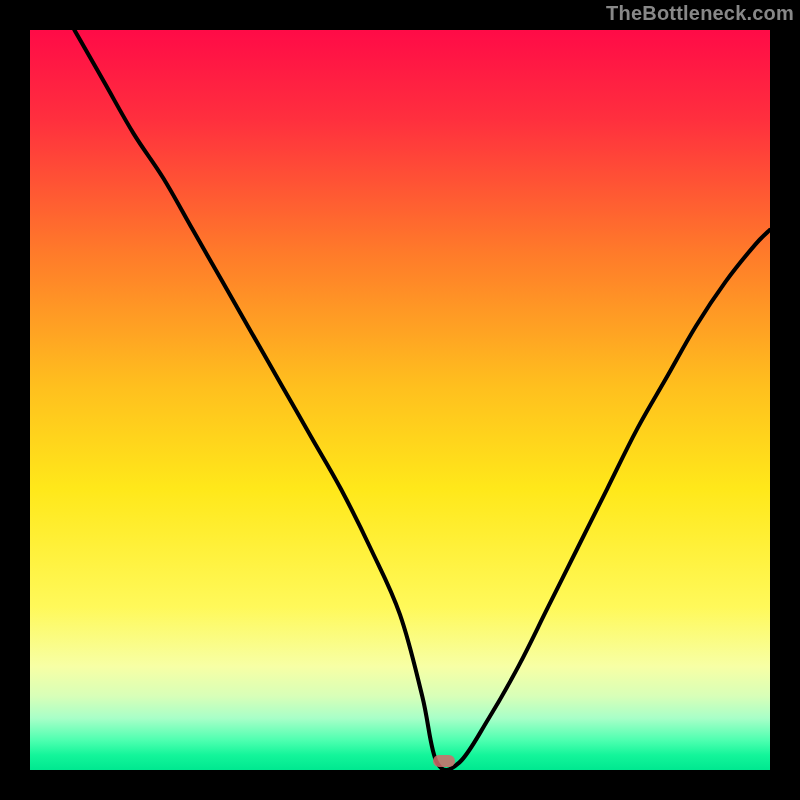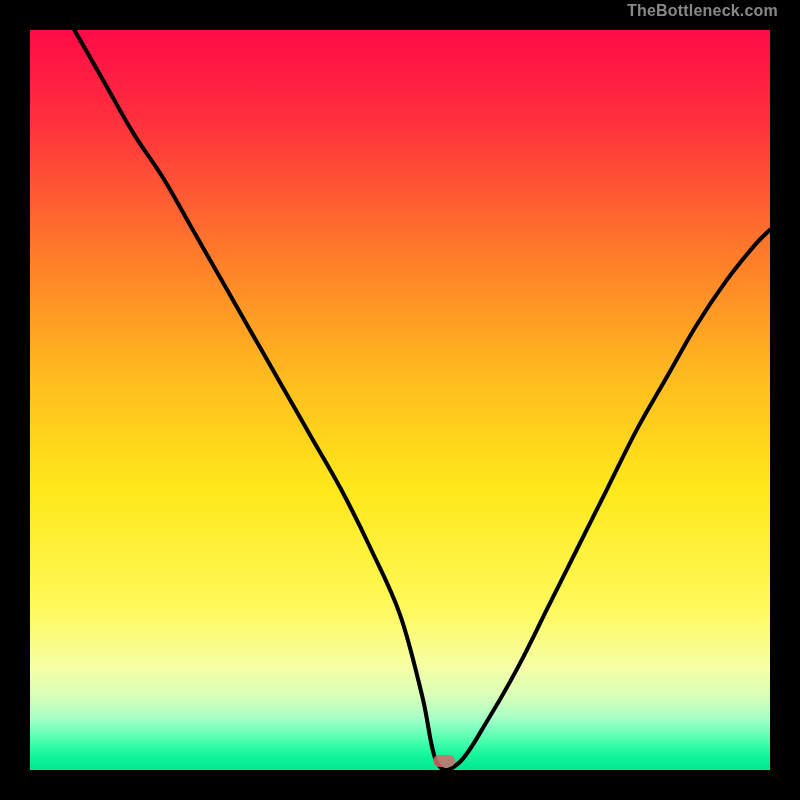--- a/index.html
+++ b/index.html
@@ -13,23 +13,23 @@
   }
   .frame {
     position: relative;
     width: 800px;
     height: 800px;
     background: #000;
   }
   .watermark {
     position: absolute;
     top: 2px;
-    right: 22px;
+    right: 6px;
     color: #888;
-    font-size: 16px;
+    font-size: 20px;
     font-weight: 600;
     letter-spacing: 0.2px;
     z-index: 20;
     user-select: none;
   }
   .plot {
     position: absolute;
     left: 30px;
     top: 30px;
     width: 740px;

